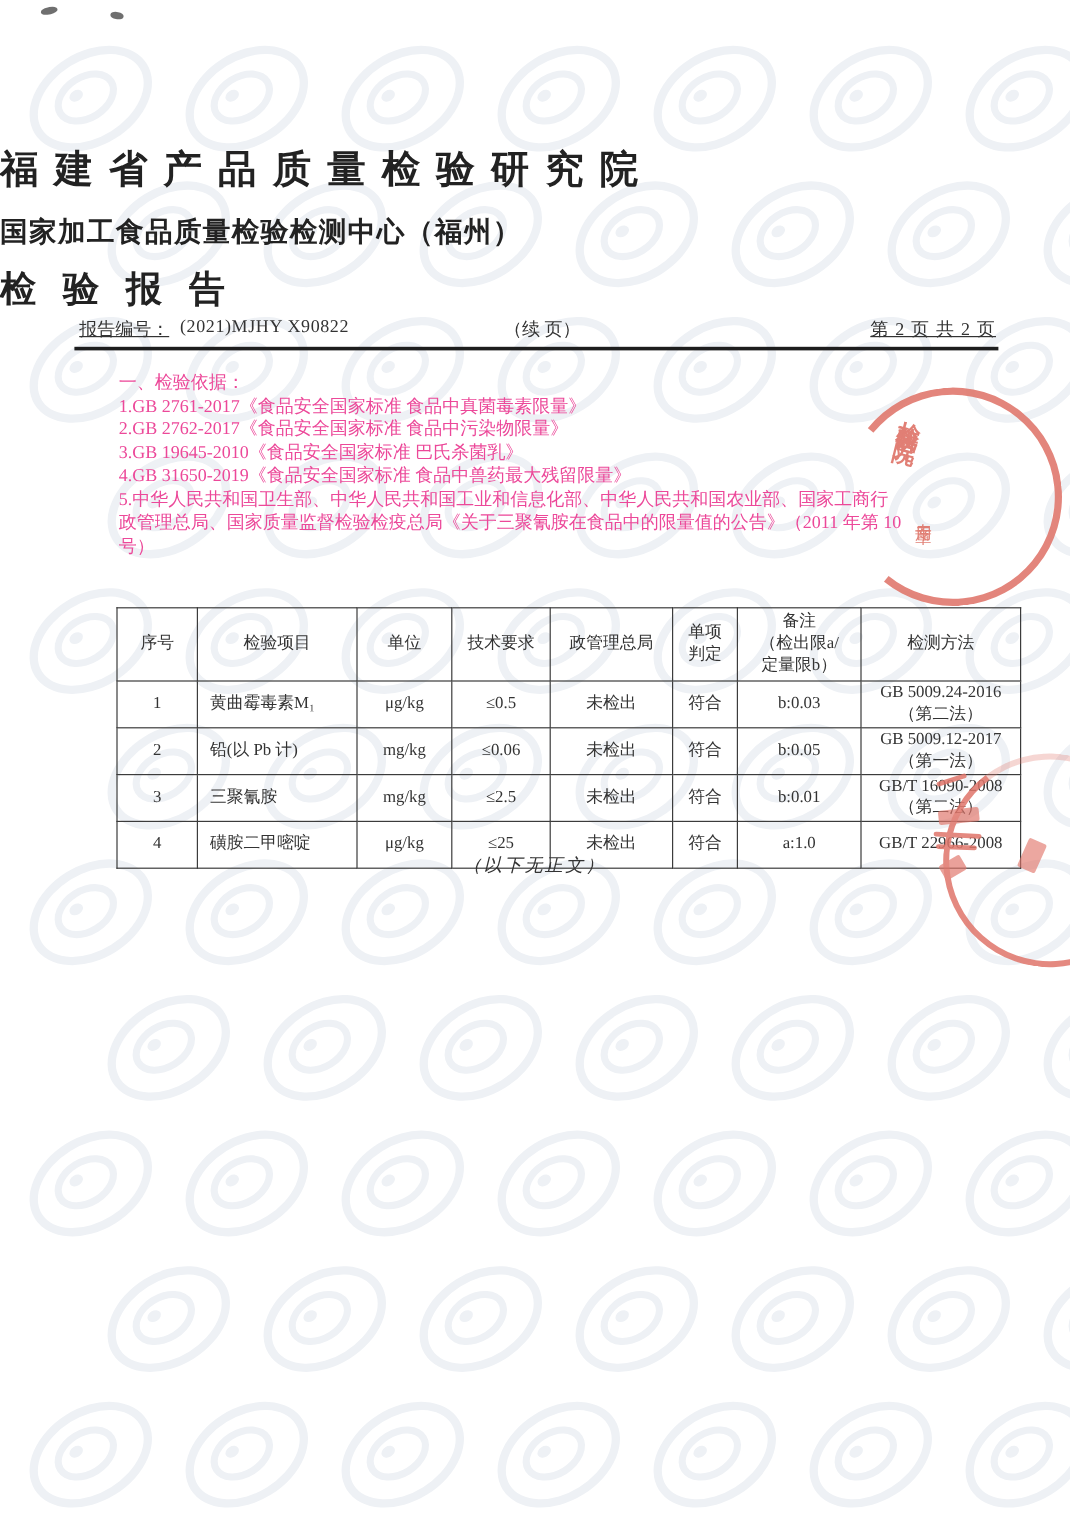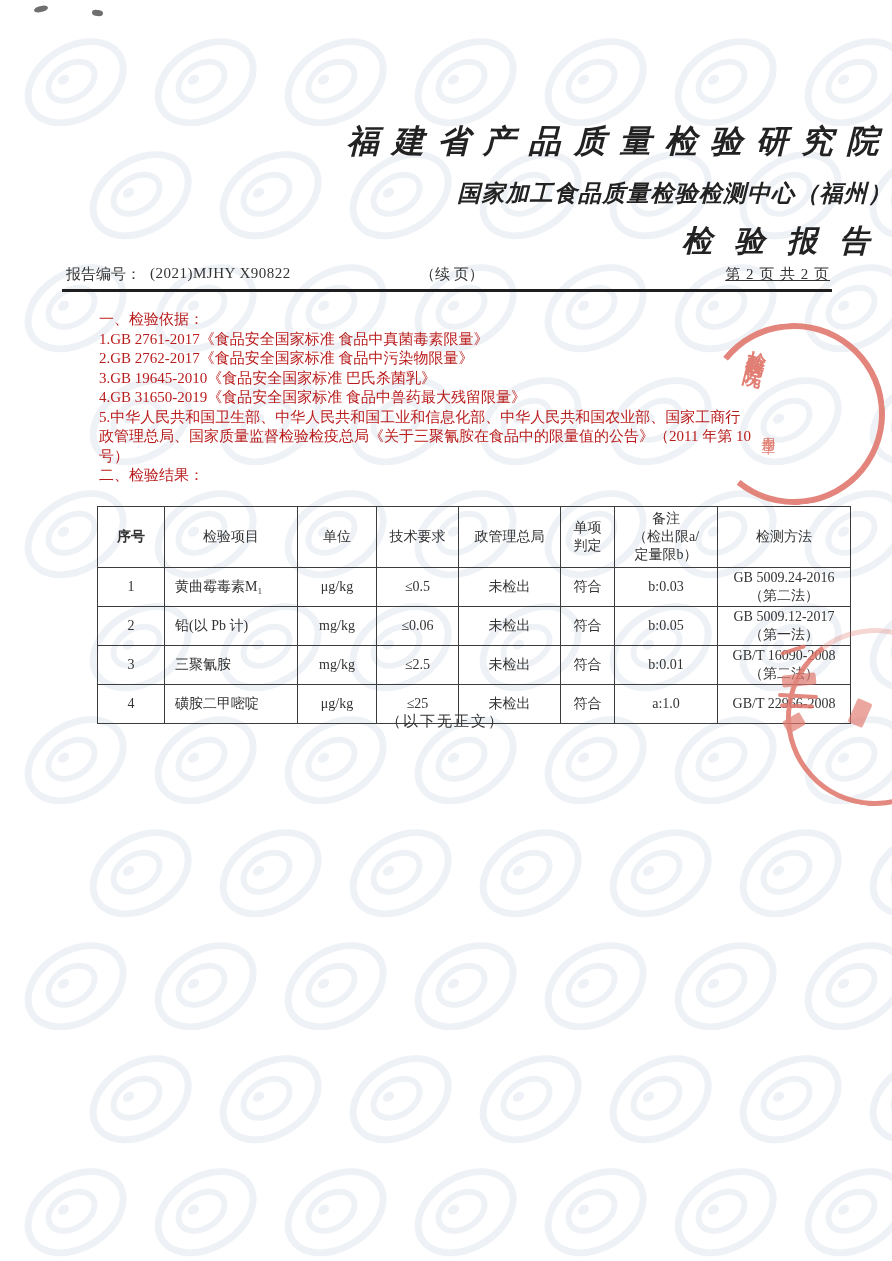--- a/index.html
+++ b/index.html
@@ -11,46 +11,46 @@
   }
   
   .wm-layer{position:absolute;inset:0;z-index:0;pointer-events:none;}
   .wm{position:absolute;transform:rotate(-32deg);}
   .wm .o1{position:absolute;left:0;top:0;width:96px;height:64px;border:7px solid #eef1f5;border-radius:50%;}
   .wm .o2{position:absolute;left:24px;top:16px;width:44px;height:28px;border:6px solid #eef1f5;border-radius:50%;}
   .wm .o3{position:absolute;left:40px;top:26px;width:12px;height:9px;background:#eef1f5;border-radius:50%;}
   
   .speck{position:absolute;background:#565656;border-radius:45%;opacity:.85;z-index:1;}
   
-  .hdr{position:absolute;left:0;width:100%;text-align:right;z-index:1;white-space:nowrap;font-style:italic;}
+  .hdr{position:absolute;left:0;width:100%;text-align:left;z-index:1;white-space:nowrap;}
   .title1{top:120px;font-size:32px;font-weight:bold;letter-spacing:.42em;color:#222;}
   .title2{top:178px;font-size:23px;font-weight:bold;letter-spacing:.05em;color:#222;}
   .title3{top:221px;font-size:30px;font-weight:bold;letter-spacing:.75em;color:#222;}
   .meta{position:absolute;top:265px;left:0;width:100%;height:22px;font-size:15px;z-index:1;color:#333;}
-  .meta .lbl{position:absolute;left:66px;}
+  .meta .lbl{position:absolute;left:66px;text-decoration:underline;}
   .meta .num{position:absolute;left:150px;letter-spacing:.5px;}
   .meta .cont{position:absolute;left:420px;}
   .meta .pages{position:absolute;right:62px;letter-spacing:1px;text-decoration:underline;}
   .rule{position:absolute;top:289px;left:62px;width:770px;height:3px;background:#1e1e1e;z-index:1;}
   
   .bodytext{position:absolute;top:310px;left:99px;width:706px;z-index:1;
-    font-size:15px;line-height:19.5px;color:#b91c1c;}
+    font-size:15px;line-height:19.5px;color:#ec4899;}
   .bodytext .h{white-space:pre-line;}
   .basis-item{white-space:pre-line;}
   
   table.res{position:absolute;top:506px;left:97px;width:697px;z-index:1;
     border-collapse:collapse;table-layout:fixed;font-size:14px;color:#333;}
   table.res th,table.res td{
     border:1px solid #3c3c3c;text-align:center;vertical-align:middle;
     padding:1px 3px;white-space:pre-line;line-height:18px;font-weight:normal;}
   table.res th{height:58px;}
   table.res td{height:36px;}
   table.res td.c1{text-align:left;padding-left:10px;}
   .endnote{position:absolute;top:712px;left:97px;width:697px;text-align:center;
-    font-size:15px;letter-spacing:2px;color:#333;z-index:1;}
+    font-size:15px;letter-spacing:2px;color:#333;z-index:1;font-style:italic;}
   
   .stamp{position:absolute;z-index:2;pointer-events:none;}
   .stamp1{left:703px;top:323px;width:182px;height:182px;opacity:.88;}
   .stamp1 .ring{position:absolute;inset:0;border:6px solid #e0756a;border-left-color:transparent;
     border-radius:50%;transform:rotate(-6deg);}
   .stamp1 .arc-text{position:absolute;left:44px;top:14px;writing-mode:vertical-rl;
     font-size:19px;color:#dd6e62;letter-spacing:4px;transform:rotate(14deg);font-weight:bold;}
   .stamp1 .mid-text{position:absolute;left:56px;top:102px;writing-mode:vertical-rl;
     font-size:14px;color:#dd6e62;letter-spacing:2px;}
   .stamp2{left:778px;top:616px;width:114px;height:180px;opacity:.85;}
@@ -472,27 +472,26 @@
     <div class="h">一、检验依据：</div>
     <div id="basisItems">
         <div class="basis-item">1.GB 2761-2017《食品安全国家标准 食品中真菌毒素限量》</div>
         <div class="basis-item">2.GB 2762-2017《食品安全国家标准 食品中污染物限量》</div>
         <div class="basis-item">3.GB 19645-2010《食品安全国家标准 巴氏杀菌乳》</div>
         <div class="basis-item">4.GB 31650-2019《食品安全国家标准 食品中兽药最大残留限量》</div>
         <div class="basis-item">5.中华人民共和国卫生部、中华人民共和国工业和信息化部、中华人民共和国农业部、国家工商行
 政管理总局、国家质量监督检验检疫总局《关于三聚氰胺在食品中的限量值的公告》（2011 年第 10
 号）</div>
       </div>
-    <div class="h">二、检验结果：</div>
   </div>
 
   <table class="res">
     <thead>
         <tr id="resHeadRow">
-          <th style="width: 60px; font-weight: bold;">序号</th>
+          <th style="width: 60px;">序号</th>
           <th style="width: 126px;">检验项目</th>
           <th style="width: 72px;">单位</th>
           <th style="width: 75px;">技术要求</th>
           <th style="width: 95px;">政管理总局</th>
           <th style="width: 47px;">单项
 判定</th>
           <th style="width: 96px;">备注
 （检出限a/
 定量限b）</th>
           <th style="width: 126px;">检测方法</th>

